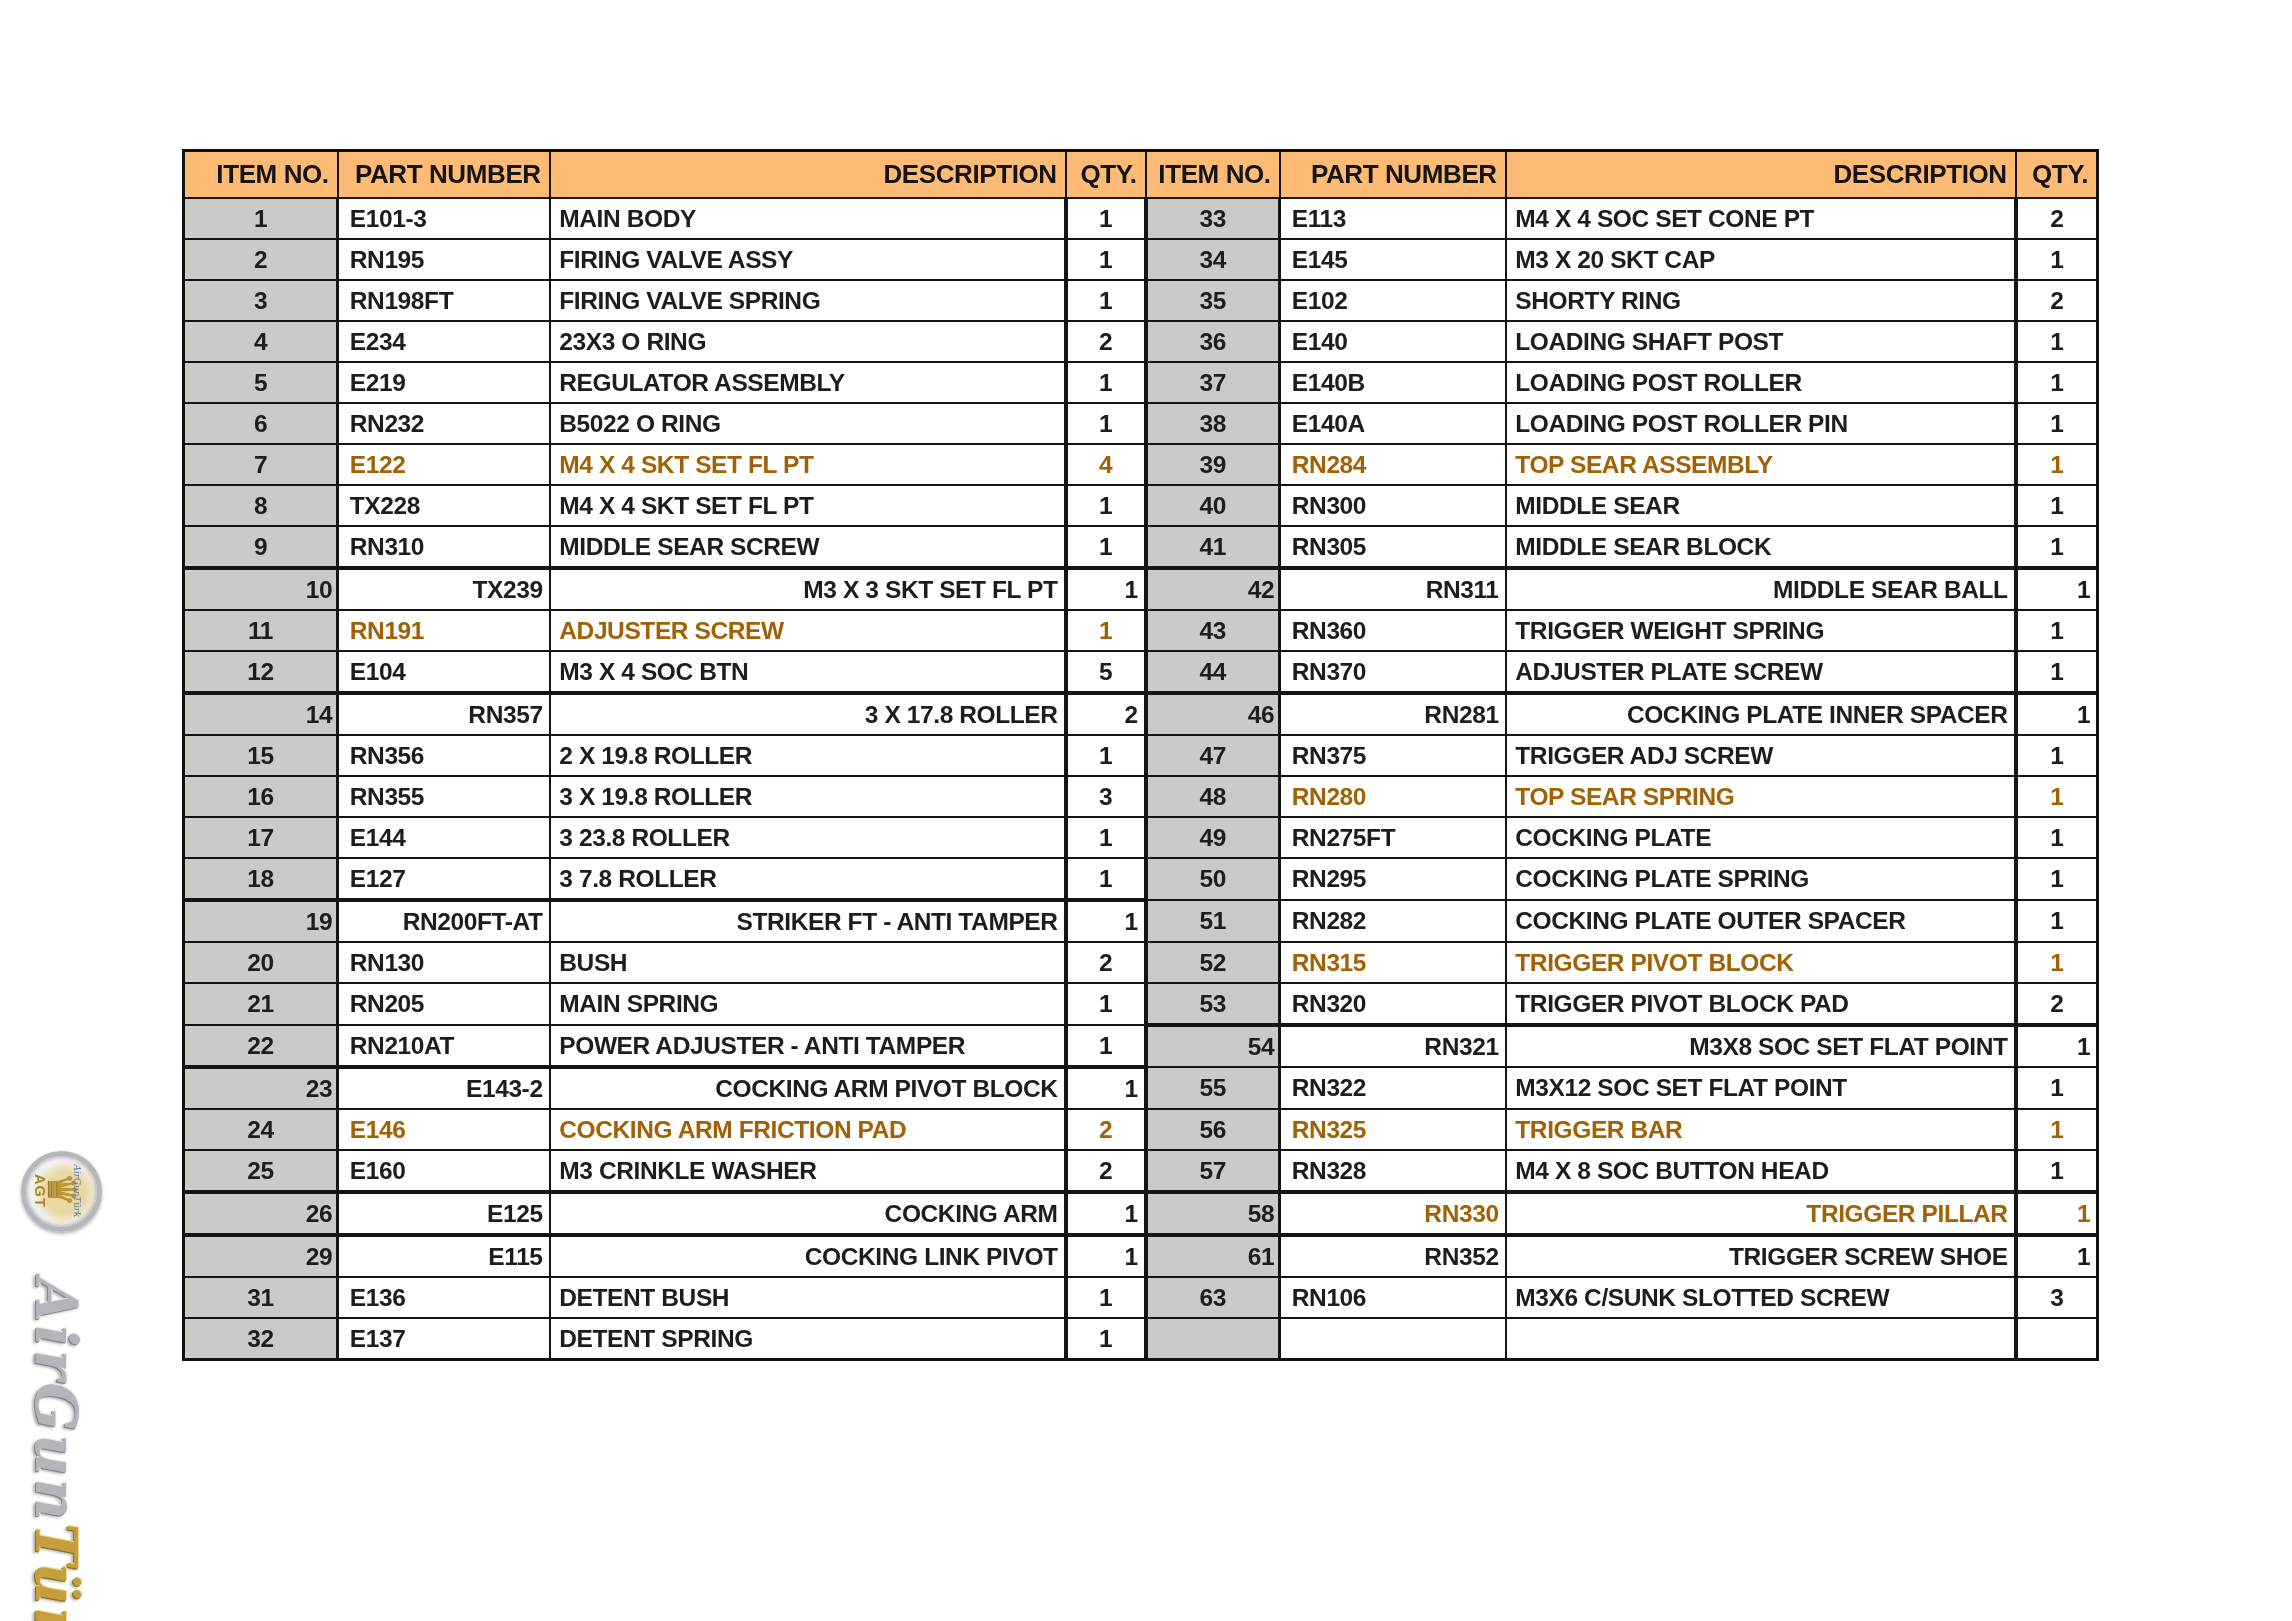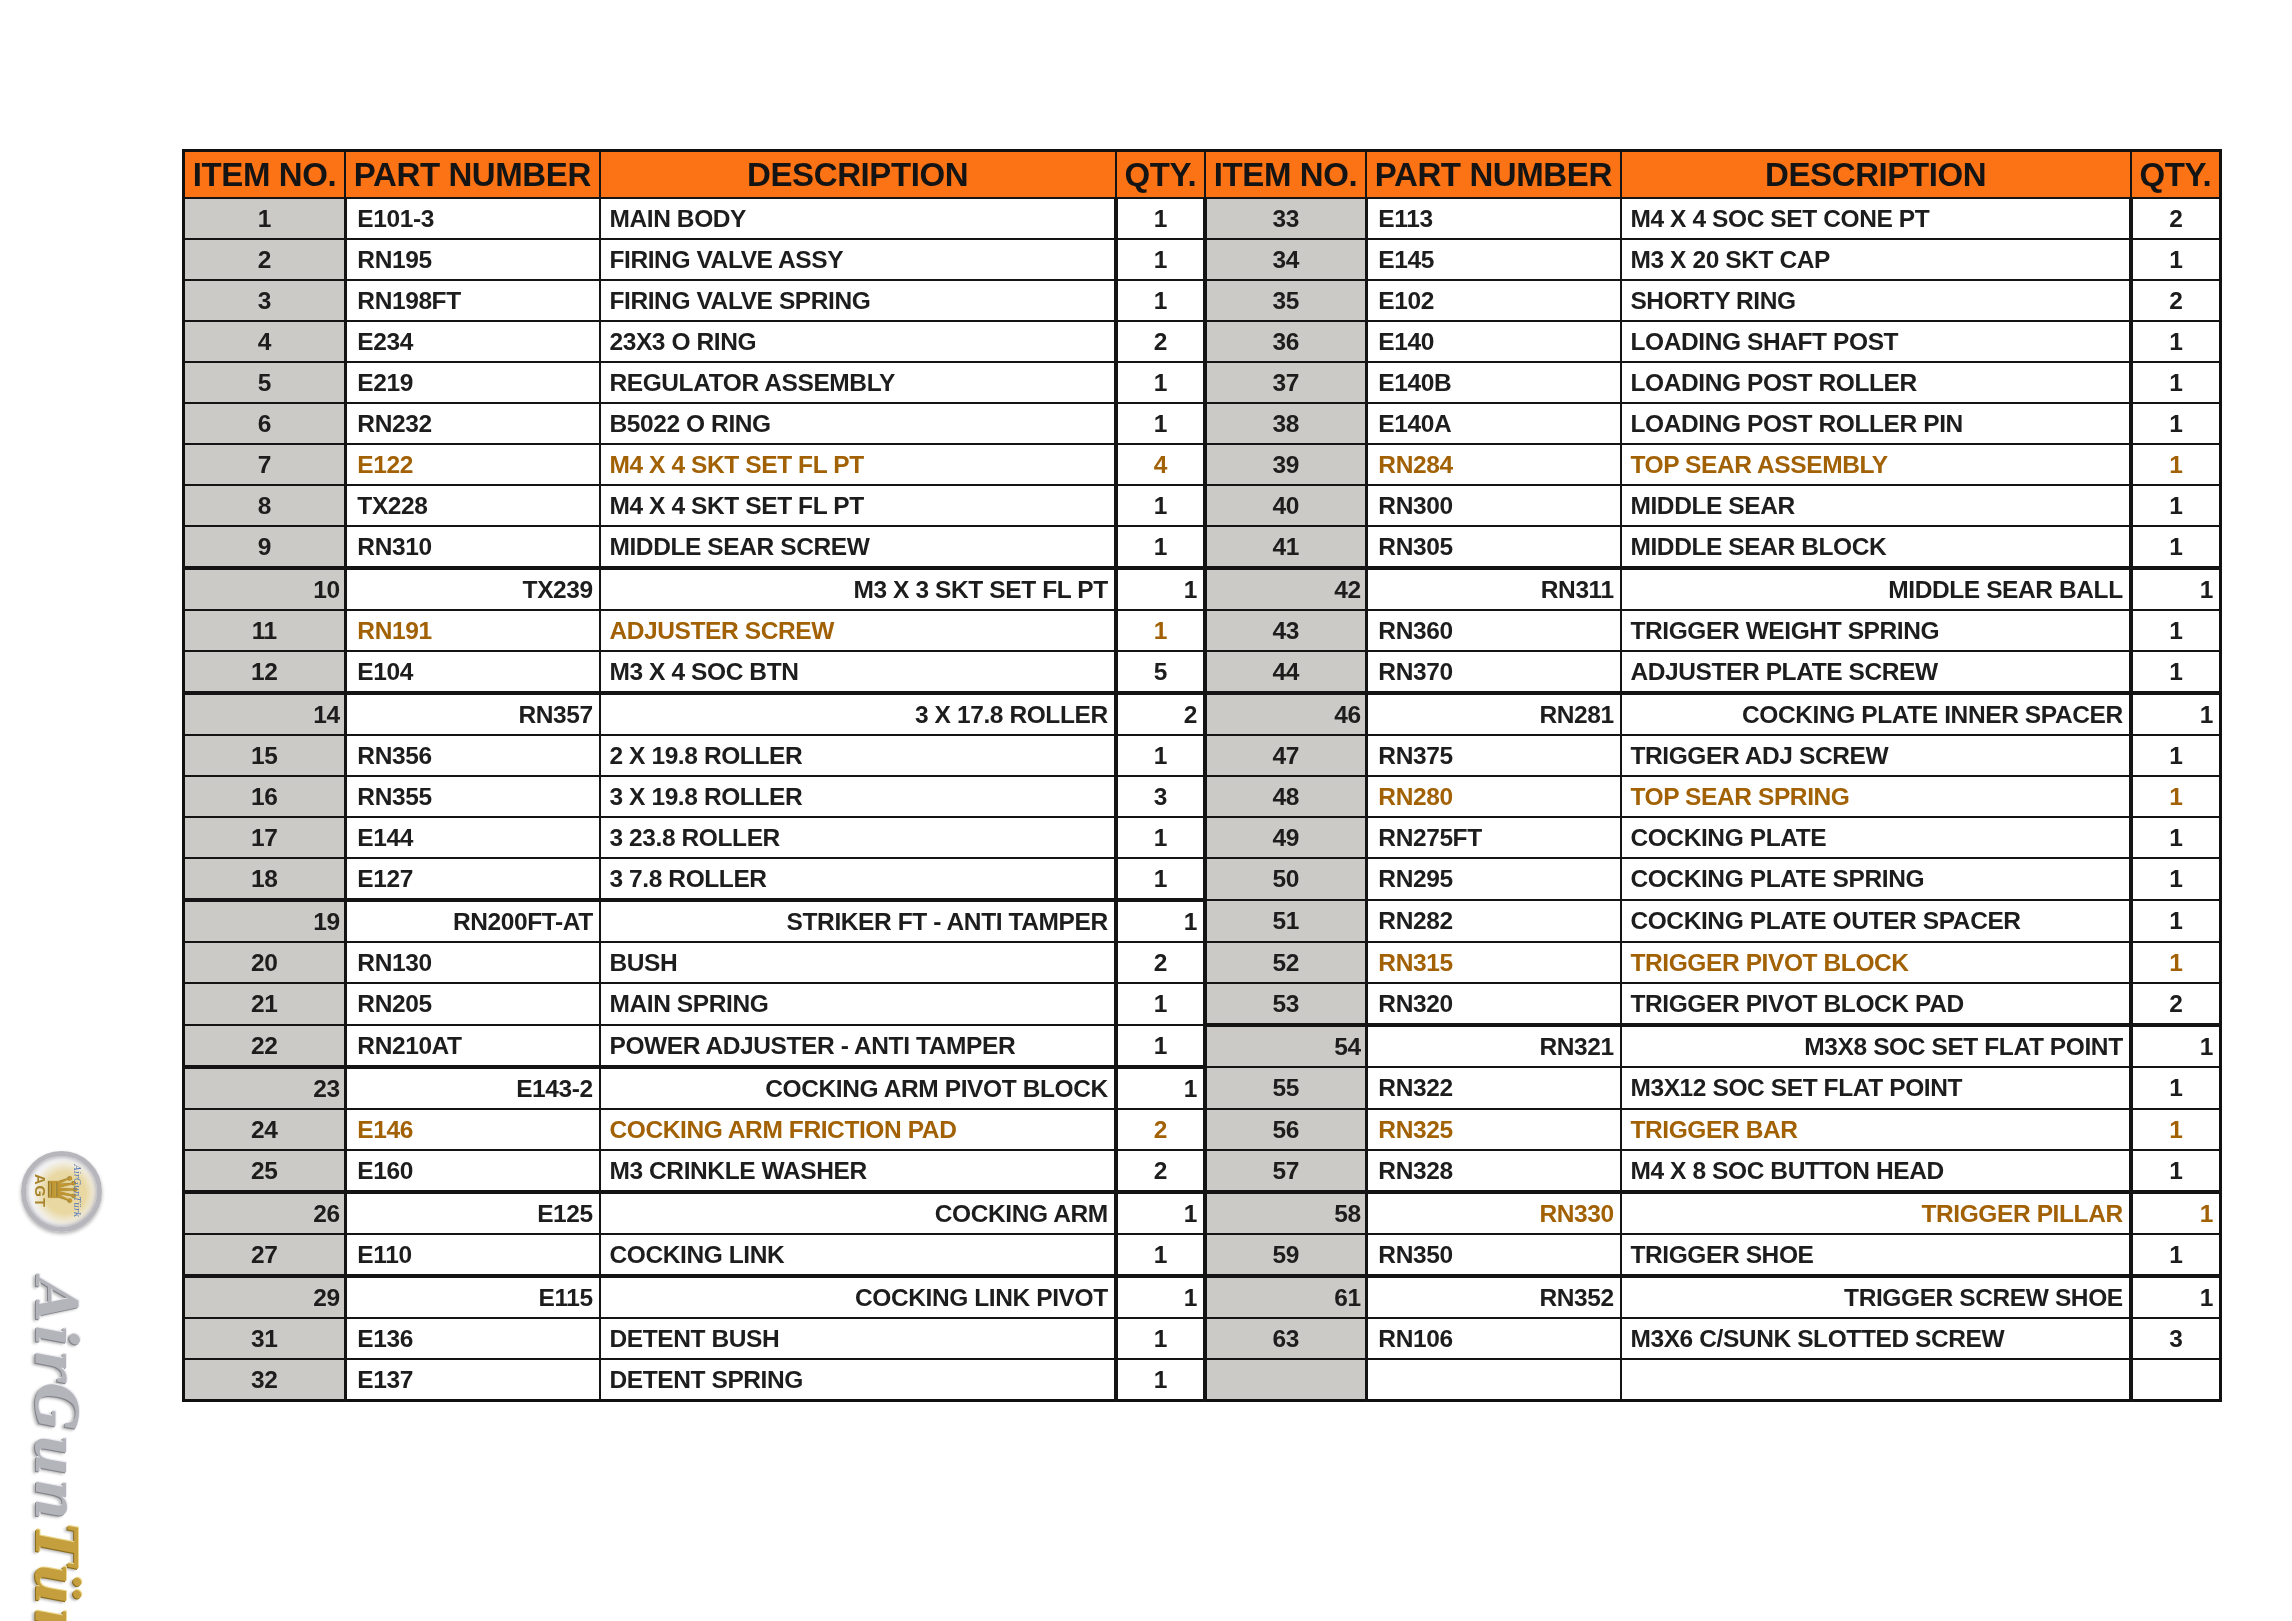--- a/index.html
+++ b/index.html
@@ -26,22 +26,22 @@
 
   table.parts-table{border:3.9px solid #131313;}
   th,td{
     border:2.9px solid #161616;
     border-top-width:2px;border-bottom-width:2px;
     height:39px;overflow:hidden;white-space:nowrap;
     font-size:24.5px;font-weight:700;color:#1f1f1f;letter-spacing:-0.4px;
     padding:0 5.9px;
   }
   tr.header-row th{
-    height:45px;background:#f97316;text-align:center;
-    font-size:33px;color:#161616;padding:0 7.8px;border-bottom-width:2.9px;
+    height:45px;background:#fdba74;text-align:right;
+    font-size:26px;color:#161616;padding:0 7.8px;border-bottom-width:2.9px;
   }
   th.center{text-align:center;}
   td.cell-item{background:#cac9c6;text-align:center;padding:0 3.9px;}
   td.cell-part{text-align:left;padding-left:10.8px;border-left-width:3.9px;}
   td.cell-desc{text-align:left;padding-left:8.8px;}
   td.cell-qty{text-align:center;border-left-width:4.9px;}
   td.bl-thick{border-left-width:4.9px;}
   td.thick-top{border-top-width:4.9px;text-align:right;}
   td.faint{color:#a16207;}
 
@@ -358,30 +358,20 @@
           <td class="cell-item thick-top">26</td>
           <td class="cell-part thick-top">E125</td>
           <td class="cell-desc thick-top">COCKING ARM</td>
           <td class="cell-qty thick-top">1</td>
           <td class="cell-item bl-thick thick-top">58</td>
           <td class="cell-part thick-top faint">RN330</td>
           <td class="cell-desc thick-top faint">TRIGGER PILLAR</td>
           <td class="cell-qty thick-top faint">1</td>
         </tr>
         <tr>
-          <td class="cell-item">27</td>
-          <td class="cell-part">E110</td>
-          <td class="cell-desc">COCKING LINK</td>
-          <td class="cell-qty">1</td>
-          <td class="cell-item bl-thick">59</td>
-          <td class="cell-part">RN350</td>
-          <td class="cell-desc">TRIGGER SHOE</td>
-          <td class="cell-qty">1</td>
-        </tr>
-        <tr>
           <td class="cell-item thick-top">29</td>
           <td class="cell-part thick-top">E115</td>
           <td class="cell-desc thick-top">COCKING LINK PIVOT</td>
           <td class="cell-qty thick-top">1</td>
           <td class="cell-item bl-thick thick-top">61</td>
           <td class="cell-part thick-top">RN352</td>
           <td class="cell-desc thick-top">TRIGGER SCREW SHOE</td>
           <td class="cell-qty thick-top">1</td>
         </tr>
         <tr>

